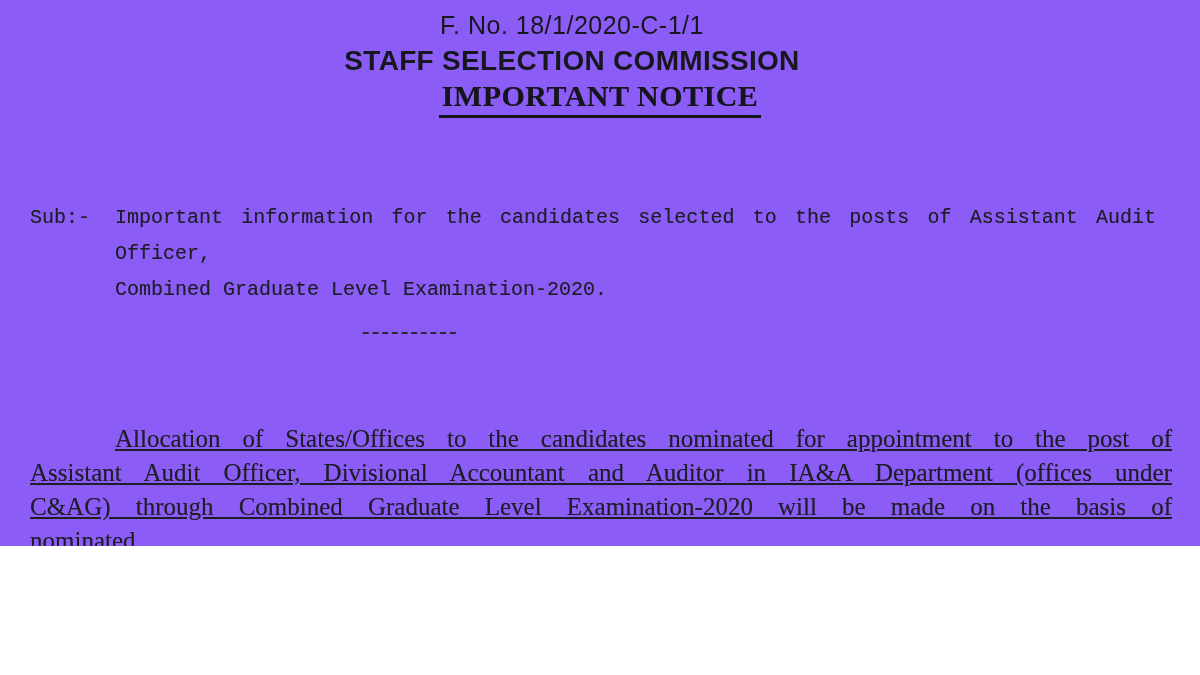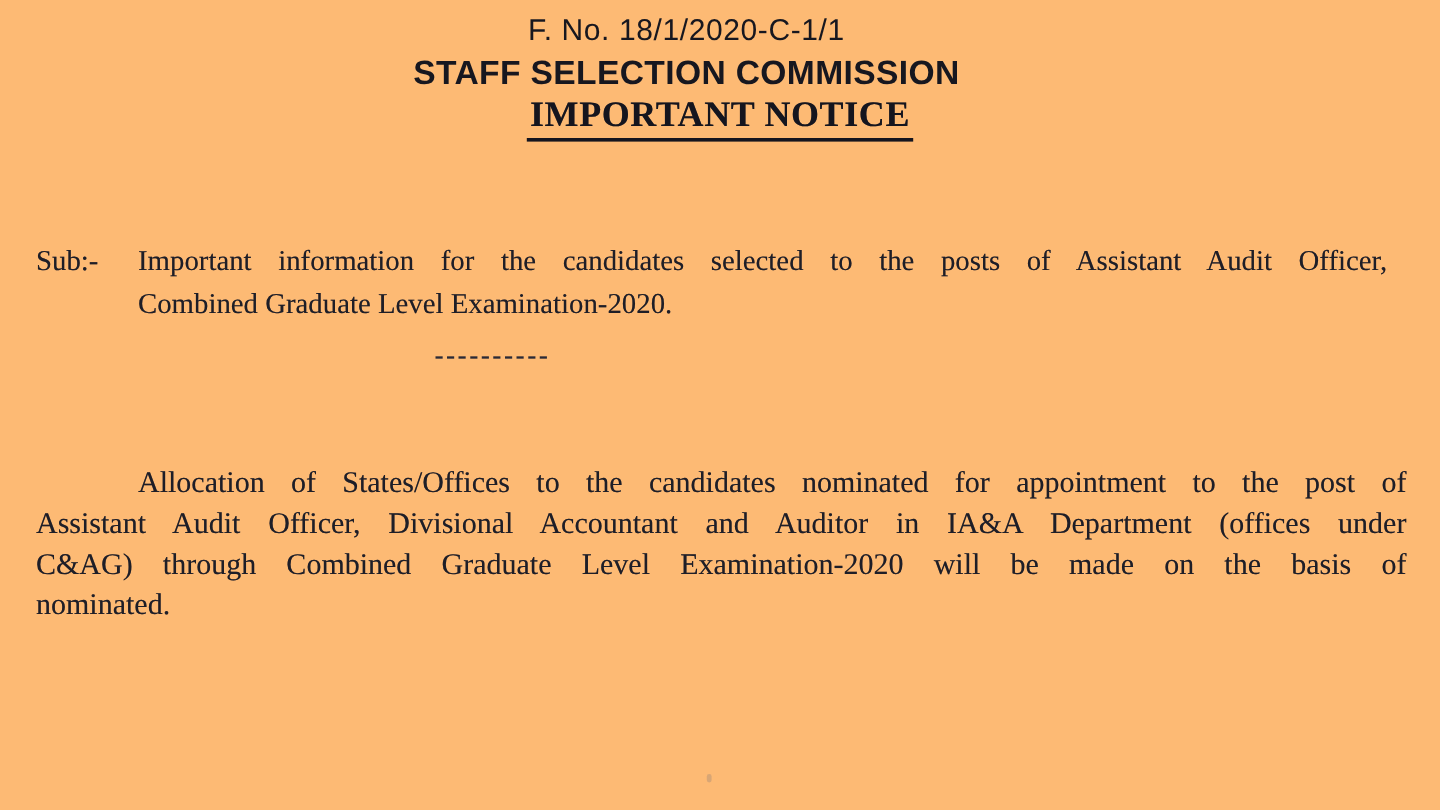--- a/index.html
+++ b/index.html
@@ -1,20 +1,20 @@
 <!DOCTYPE html>
 <html><head>
 <meta charset="utf-8">
 <style>
   html, body { margin: 0; padding: 0; }
   .page {
     position: relative;
     width: 1200px;
-    height: 675px;
-    background: #fdba74;
+    height: 546px;
+    background: #8b5cf6;
     overflow: hidden;
     color: #1e1e27;
   }
   
   .header {
     padding-top: 10px;
     text-align: center;
     transform: translateX(-28px);
     font-family: "Liberation Sans", sans-serif;
     color: #17171f;
@@ -43,22 +43,22 @@
     color: #15151e;
     border-bottom: 3px solid #15151e;
     padding: 0 3px 1px 3px;
     text-shadow: 0 0 0.5px rgba(21,21,40,0.55);
   }
   
   .subject {
     position: relative;
     margin: 82px 44px 0 30px;
     padding-left: 85px;
-    font-family: Liberation Serif, serif;
-    font-size: 24px;
+    font-family: Liberation Mono, monospace;
+    font-size: 20px;
     line-height: 36px;
     text-shadow: 0 0 0.5px rgba(30,30,50,0.5);
   }
   .subject-label { position: absolute; left: 0; top: 0; }
   
   .dashes {
     margin: 12px 0 0 362px;
     font-family: "Liberation Serif", serif;
     font-size: 23px;
     line-height: 24px;
@@ -66,20 +66,21 @@
     letter-spacing: 2px;
     color: #2a2a36;
   }
   
   .body-par {
     margin: 78px 28px 0 30px;
     font-family: "Liberation Serif", serif;
     font-size: 25px;
     line-height: 34px;
     text-shadow: 0 0 0.5px rgba(30,30,50,0.5);
+    text-decoration: underline;
   }
   .body-par .first { text-indent: 85px; }
   
   .jline { text-align: justify; text-align-last: justify; }
   .jline.last { text-align-last: left; }
   
   .speck {
     position: absolute;
     left: 589px; top: 645px;
     width: 4px; height: 7px;

